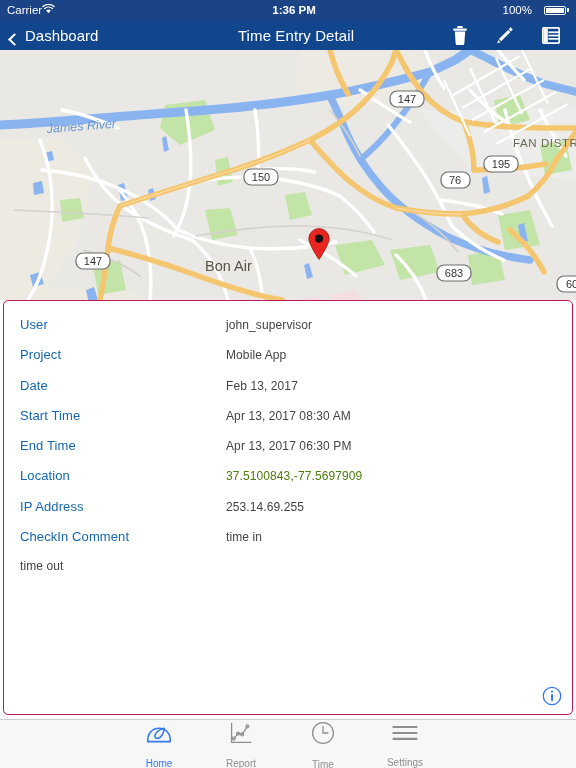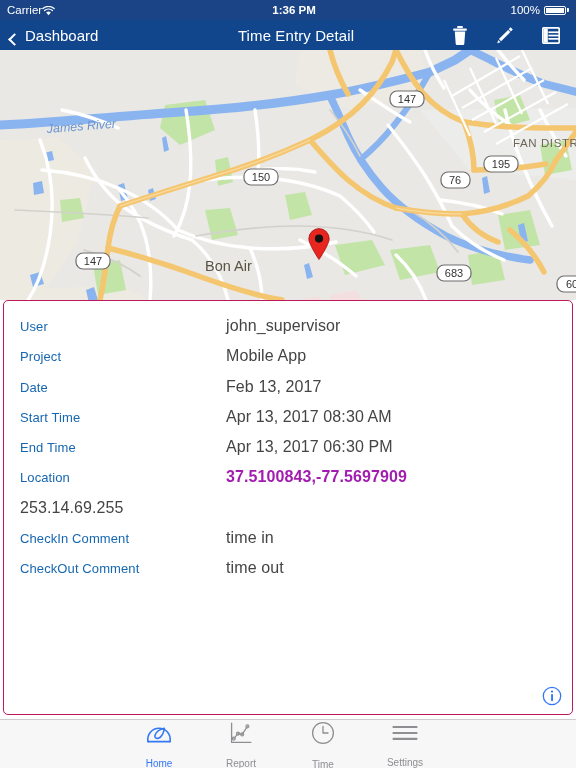--- a/index.html
+++ b/index.html
@@ -21,28 +21,28 @@
   .status-bar {
     height: 20px;
     background: #1b4486;
     color: #ffffff;
     display: flex; align-items: center;
     font-size: 11.5px;
     padding: 0 7px;
     flex: 0 0 20px;
     position: relative;
   }
-  .sb-left { display: flex; align-items: flex-end; }
+  .sb-left { display: flex; align-items: flex-start; }
   .sb-center {
     position: absolute; left: 12px; right: 0;
     text-align: center; font-weight: bold; font-size: 11.5px;
     pointer-events: none;
   }
   .sb-right {
-    margin-left: auto; display: flex; align-items: center; gap: 4px;
+    margin-left: auto; display: flex; align-items: center; gap: 12px;
     position: relative; z-index: 2;
   }
   .wifi-icon { display: inline-block; width: 13px; height: 10px; }
   .battery {
     display: inline-flex; align-items: center;
   }
   .battery-body {
     width: 22px; height: 9px;
     border: 1px solid #ffffff; border-radius: 2px;
     padding: 1px; display: block;
@@ -129,25 +129,25 @@
   }
   .detail-label {
     width: 206px;
     flex: 0 0 206px;
     font-size: 13px;
     color: #1a6bb5;
     color: #1667b1;
     letter-spacing: 0.1px;
   }
   .detail-value {
-    font-size: 16px;
+    font-size: 12px;
     color: #444444;
     letter-spacing: 0.1px;
   }
-  .detail-value.bold { font-weight: bold; color: #a21caf; }
+  .detail-value.bold { font-weight: normal; color: #4d7c0f; }
   .info-button {
     position: absolute;
     right: 10px; bottom: 8px;
     width: 20px; height: 20px;
     cursor: pointer;
   }
 
   
   .tab-bar {
     flex: 0 0 49px;
@@ -427,30 +427,30 @@
           <div class="detail-label">End Time</div>
           <div class="detail-value">Apr 13, 2017 06:30 PM</div>
         </div>
 
         <div class="detail-row">
           <div class="detail-label">Location</div>
           <div class="detail-value bold">37.5100843,-77.5697909</div>
         </div>
 
         <div class="detail-row">
+          <div class="detail-label">IP Address</div>
           <div class="detail-value">253.14.69.255</div>
         </div>
 
         <div class="detail-row">
           <div class="detail-label">CheckIn Comment</div>
           <div class="detail-value">time in</div>
         </div>
 
         <div class="detail-row">
-          <div class="detail-label">CheckOut Comment</div>
           <div class="detail-value">time out</div>
         </div>
 
       </div>
 
       <span class="info-button">
         <svg width="20" height="20" viewBox="0 0 20 20">
           <circle cx="10" cy="10" r="8.7" fill="none" stroke="#3478f6" stroke-width="1.3"></circle>
           <circle cx="10" cy="5.6" r="1.15" fill="#3478f6"></circle>
           <rect x="9.1" y="8.1" width="1.9" height="7.1" rx="0.9" fill="#3478f6"></rect>

